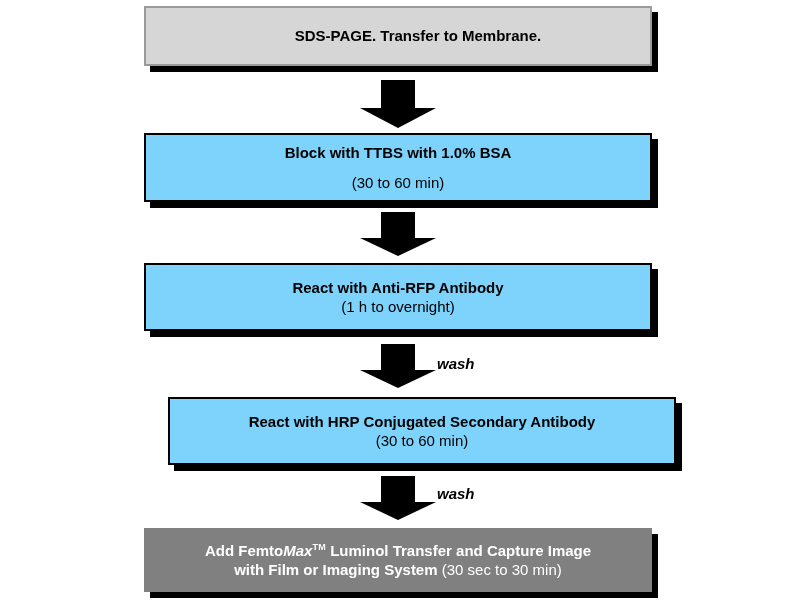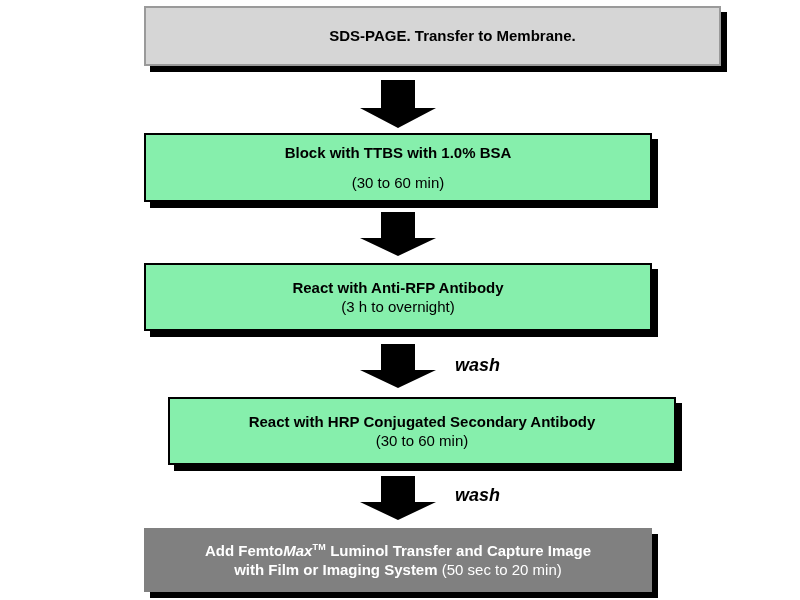--- a/index.html
+++ b/index.html
@@ -21,21 +21,21 @@
     top: 0;
     width: 800px;
     height: 600px;
   }
 
   
   .box {
     position: absolute;
     box-sizing: border-box;
     border: 2px solid #000000;
-    background: #86efac;
+    background: #7dd3fc;
     color: #000000;
     display: flex;
     flex-direction: column;
     align-items: center;
     justify-content: center;
     text-align: center;
     box-shadow: 6px 6px 0 0 #000000;
   }
   .box.shaded-light {
     background: #d6d6d6;
@@ -76,32 +76,31 @@
   .arrow {
     position: absolute;
   }
   .arrow svg { display: block; }
 
   
   .wash-label {
     position: absolute;
     font-style: italic;
     font-weight: bold;
-    font-size: 18px;
+    font-size: 15px;
     color: #000000;
     white-space: nowrap;
-    margin-left: 18px;
   }
 </style>
 </head>
 <body>
 
 <div id="flowchart">
 
-  <div class="box shaded-light" style="left:144px; top:6px; width:577px; height:60px;padding-left:40px;">
+  <div class="box shaded-light" style="left:144px; top:6px; width:508px; height:60px;padding-left:40px;">
     <div class="line-main">SDS-PAGE.  Transfer to Membrane.</div>
   </div>
 
   <div class="arrow" style="left:360px; top:80px;">
     <svg width="76" height="48" viewBox="0 0 76 48">
       <polygon points="21,0 55,0 55,28 76,28 38,48 0,28 21,28" fill="#000000"></polygon>
     </svg>
   </div>
 
   <div class="box gap-wide" style="left:144px; top:133px; width:508px; height:69px;">
@@ -110,21 +109,21 @@
   </div>
 
   <div class="arrow" style="left:360px; top:212px;">
     <svg width="76" height="44" viewBox="0 0 76 44">
       <polygon points="21,0 55,0 55,26 76,26 38,44 0,26 21,26" fill="#000000"></polygon>
     </svg>
   </div>
 
   <div class="box gap-tight" style="left:144px; top:263px; width:508px; height:68px;">
     <div class="line-main">React with Anti-RFP Antibody</div>
-    <div class="line-sub">(3 h to overnight)</div>
+    <div class="line-sub">(1 h to overnight)</div>
   </div>
 
   <div class="arrow" style="left:360px; top:344px;">
     <svg width="76" height="44" viewBox="0 0 76 44">
       <polygon points="21,0 55,0 55,26 76,26 38,44 0,26 21,26" fill="#000000"></polygon>
     </svg>
   </div>
   <div class="wash-label" style="left:437px; top:355px;">wash</div>
 
   <div class="box gap-tight" style="left:144px; top:397px; width:508px; height:68px;margin-left:24px;">
@@ -137,17 +136,17 @@
       <polygon points="21,0 55,0 55,26 76,26 38,44 0,26 21,26" fill="#000000"></polygon>
     </svg>
   </div>
   <div class="wash-label" style="left:437px; top:485px;">wash</div>
 
   <div class="box shaded-dark gap-tight" style="left:144px; top:528px; width:508px; height:64px;">
     <div class="line-main">
       <span>Add Femto</span><span class="ital">Max</span><span class="tm">TM</span><span> Luminol Transfer and Capture Image</span>
     </div>
     <div class="line-sub">
-      <span class="line-main">with Film or Imaging System </span><span class="inline-sub">(50 sec to 20 min)</span>
+      <span class="line-main">with Film or Imaging System </span><span class="inline-sub">(30 sec to 30 min)</span>
     </div>
   </div>
 
 </div>
 
 </body></html>

